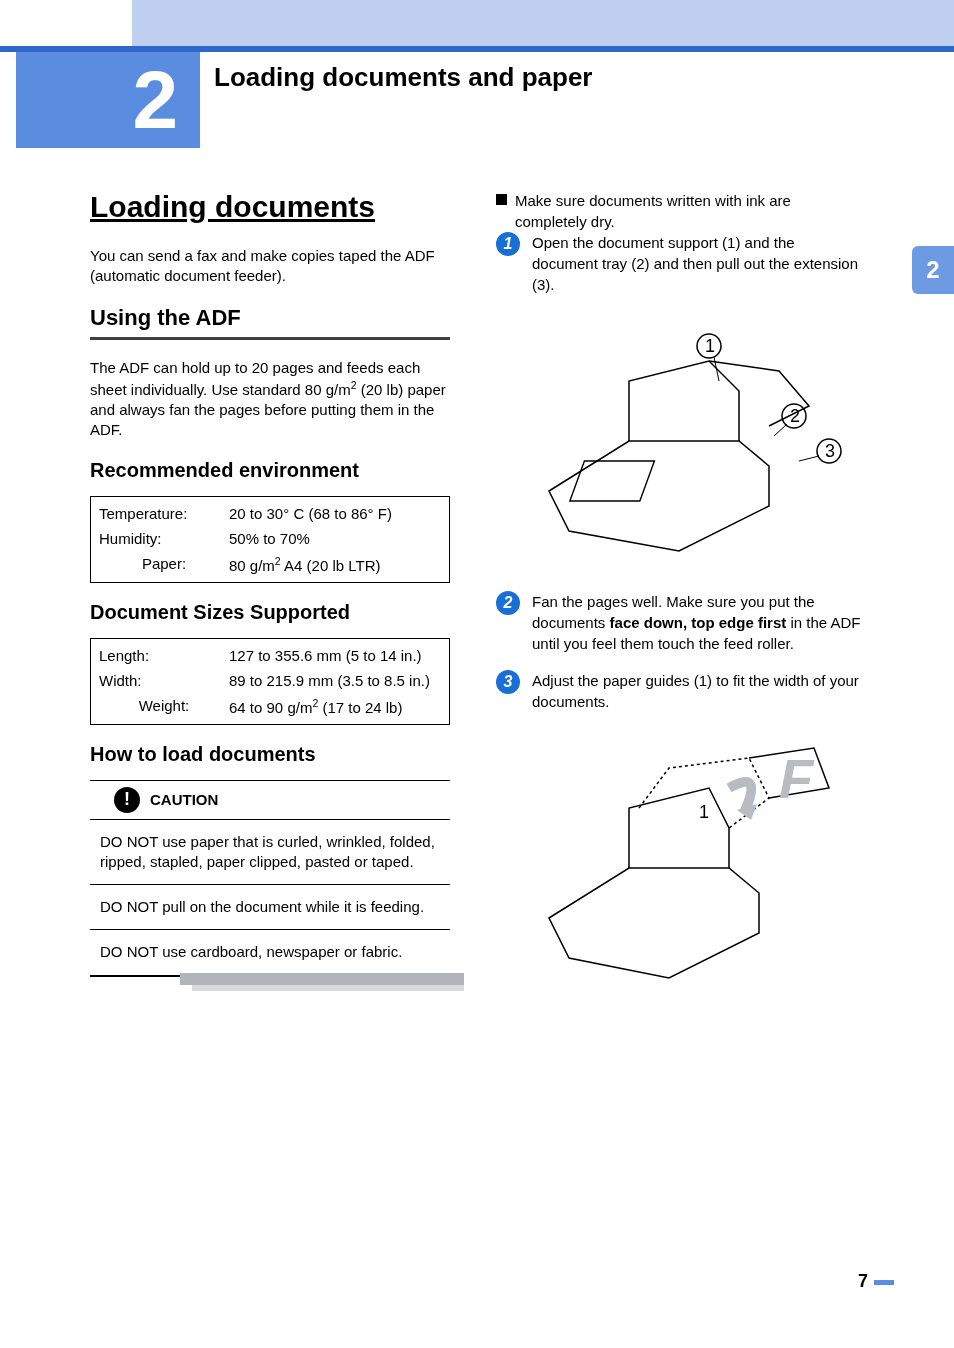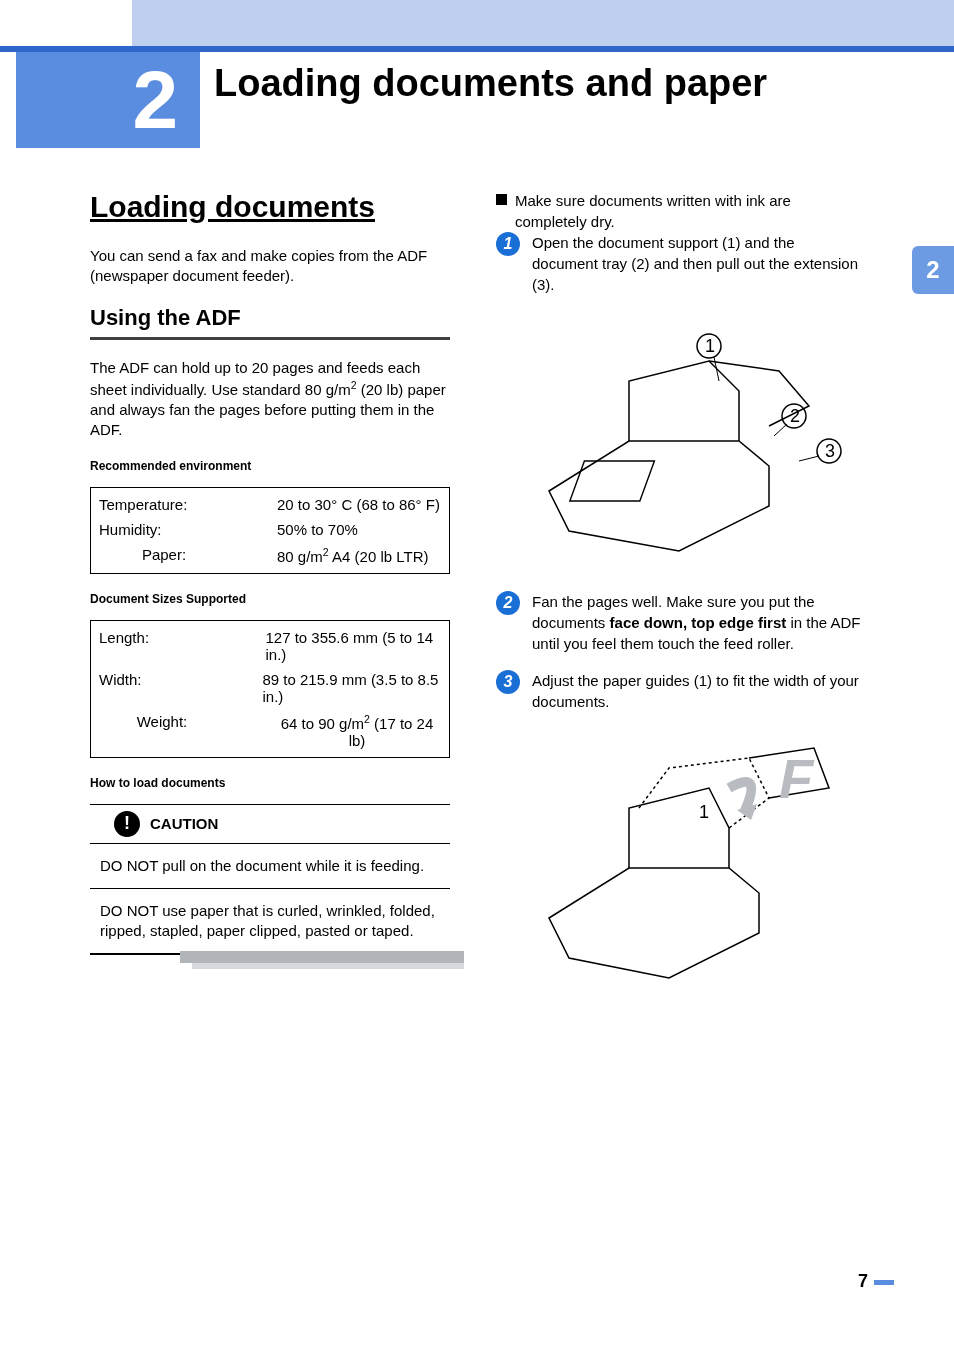--- a/index.html
+++ b/index.html
@@ -1,31 +1,31 @@
 <!DOCTYPE html>
 <html><head>
 <meta charset="utf-8">
 <style>
   * { box-sizing: border-box; margin: 0; padding: 0; }
   body { font-family: Arial, Helvetica, sans-serif; color: #000; font-size: 15px; width: 954px; height: 1348px; position: relative; background: #fff; }
   .top-bar { position: absolute; top: 0; left: 0; right: 0; height: 52px; background: #bfcff0; }
   .top-bar::before { content: ""; position: absolute; left: 0; top: 0; width: 132px; height: 52px; background: #fff; }
   .top-bar::after { content: ""; position: absolute; left: 0; right: 0; bottom: 0; height: 6px; background: #2e66c9; }
   .chapter-box { position: absolute; left: 16px; top: 52px; width: 184px; height: 96px; background: #5a8de0; color: #fff; font-size: 82px; font-weight: bold; display: flex; align-items: center; justify-content: flex-end; padding-right: 22px; line-height: 1; }
-  .chapter-title { position: absolute; left: 214px; top: 62px; font-size: 38px; font-weight: bold; }
+  .chapter-title { position: absolute; left: 214px; top: 62px; font-size: 26px; font-weight: bold; }
   .side-tab { position: absolute; right: 0; top: 246px; width: 42px; height: 48px; background: #6d9be3; color: #fff; font-size: 24px; font-weight: bold; display: flex; align-items: center; justify-content: center; border-top-left-radius: 6px; border-bottom-left-radius: 6px; }
   .content { position: absolute; top: 190px; left: 90px; right: 60px; bottom: 90px; }
   .col-left { position: absolute; left: 0; top: 0; width: 360px; }
   .col-right { position: absolute; left: 406px; top: 0; width: 366px; }
   .h1 { font-size: 30px; font-weight: bold; margin-bottom: 22px; text-decoration: underline; }
   .body-text { font-size: 15px; line-height: 1.35; margin-bottom: 18px; }
   .h2 { font-size: 22px; font-weight: bold; padding-bottom: 6px; border-bottom: 3px solid #404040; margin-bottom: 18px; margin-top: 10px; }
-  .h3 { font-size: 12px; font-weight: bold; margin-top: 18px; margin-bottom: 14px; }
+  .h3 { font-size: 20px; font-weight: bold; margin-top: 18px; margin-bottom: 14px; }
   .env-table { width: 100%; border: 1px solid #000; padding: 8px 8px; }
-  .env-row { display: flex; margin-bottom: 8px; gap: 48px; }
+  .env-row { display: flex; margin-bottom: 8px; }
   .env-row:last-child { margin-bottom: 0; text-align: center; }
   .env-label { width: 130px; }
   .caution-box { margin-top: 10px; }
   .caution-head { display: flex; align-items: center; gap: 10px; border-top: 1px solid #000; border-bottom: 1px solid #000; padding: 6px 0; }
   .caution-icon { width: 26px; height: 26px; background: #000; border-radius: 50%; display: flex; align-items: center; justify-content: center; color: #fff; font-weight: bold; margin-left: 24px; font-size: 18px; }
   .caution-label { font-weight: bold; }
   .caution-body { padding: 12px 10px; border-bottom: 1px solid #000; line-height: 1.35; }
   .caution-body:last-child { border-bottom: 2px solid #000; }
   .bullet-row { display: flex; gap: 8px; line-height: 1.4; justify-content: space-between; }
   .bullet-square { width: 11px; height: 11px; background: #000; flex-shrink: 0; margin-top: 4px; }
@@ -46,21 +46,21 @@
 
 <div class="top-bar"></div>
 <div class="chapter-box">2</div>
 <div class="chapter-title">Loading documents and paper</div>
 <div class="side-tab">2</div>
 
 <div class="content">
 
   <div class="col-left">
     <div class="h1">Loading documents</div>
-    <div class="body-text">You can send a fax and make copies from the ADF (newspaper document feeder).</div>
+    <div class="body-text">You can send a fax and make copies taped the ADF (automatic document feeder).</div>
 
     <div class="h2">Using the ADF</div>
     <div class="body-text">
       <span>The ADF can hold up to 20 pages and feeds each sheet individually. Use standard 80 g/m</span><sup>2</sup><span> (20 lb) paper and always fan the pages before putting them in the ADF.</span>
     </div>
 
     <div class="h3">Recommended environment</div>
     <div class="env-table">
       <div class="env-row">
         <div class="env-label">Temperature:</div>
@@ -92,22 +92,23 @@
       </div>
     </div>
 
     <div class="h3">How to load documents</div>
 
     <div class="caution-box">
       <div class="caution-head">
         <div class="caution-icon">!</div>
         <div class="caution-label">CAUTION</div>
       </div>
+      <div class="caution-body">DO NOT use paper that is curled, wrinkled, folded, ripped, stapled, paper clipped, pasted or taped.</div>
       <div class="caution-body">DO NOT pull on the document while it is feeding.</div>
-      <div class="caution-body">DO NOT use paper that is curled, wrinkled, folded, ripped, stapled, paper clipped, pasted or taped.</div>
+      <div class="caution-body">DO NOT use cardboard, newspaper or fabric.</div>
     </div>
 
     <div class="footer-shadow">
       <div class="bar1"></div>
         <div class="bar2"></div>
     </div>
   </div>
 
   <div class="col-right">
     <div class="bullet-row">

